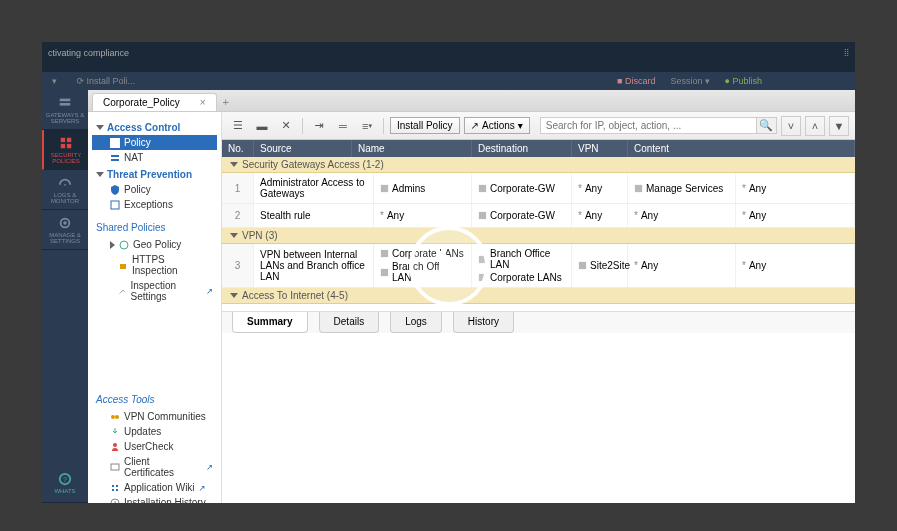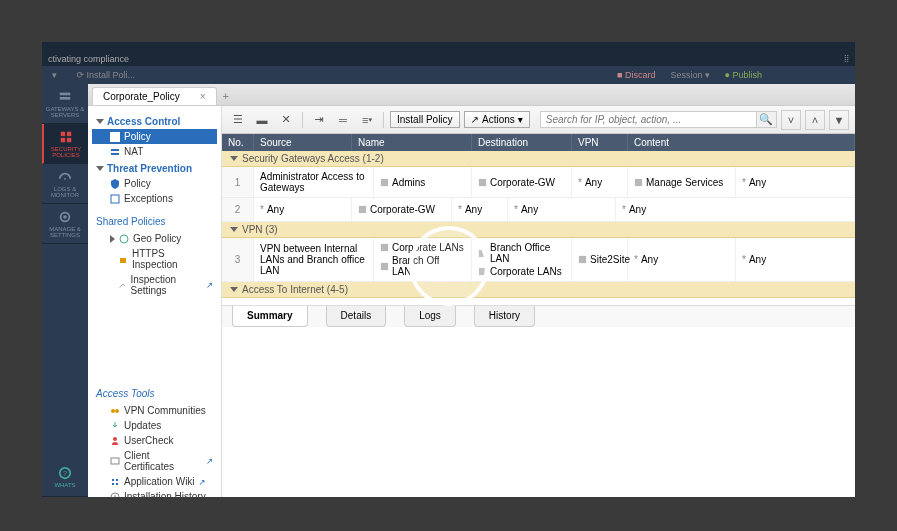--- a/index.html
+++ b/index.html
@@ -1,18 +1,18 @@
 <!DOCTYPE html>
 <html><head>
 <meta charset="utf-8">
 <style>
 * { margin: 0; padding: 0; box-sizing: border-box; }
 body { font-family: Arial, sans-serif; font-size: 11px; background: #3a3a3a; width: 897px; height: 531px; overflow: hidden; }
 .frame { position: absolute; left: 42px; top: 42px; width: 813px; height: 447px; background: #fff; }
-.titlebar { height: 16px; background: #1a2838; color: #aaa; font-size: 9px; padding: 12px 6px; display: flex; justify-content: space-between; }
+.titlebar { height: 30px; background: #1a2838; color: #aaa; font-size: 9px; padding: 6px 6px; display: flex; justify-content: space-between; }
 .topbar { height: 18px; background: #2b3b52; color: #888; font-size: 9px; display: flex; align-items: center; padding: 0 10px; gap: 20px; }
 .topbar-right { margin-left: auto; display: flex; gap: 15px; align-items: center; }
 .brand { color: #c77; font-size: 9px; margin-top: 36px; }
 .main { display: flex; height: calc(100% - 34px); }
 .leftnav { width: 46px; background: #2b3b52; display: flex; flex-direction: column; }
 .leftnav-item { height: 40px; display: flex; flex-direction: column; align-items: center; justify-content: center; color: #7a8a9a; font-size: 6px; text-align: center; cursor: pointer; border-bottom: 1px solid #1a2838; }
 .leftnav-item.active { background: #1a2838; border-left: 2px solid #d44; color: #d44; }
 .leftnav-icon { width: 14px; height: 14px; margin-bottom: 2px; }
 .tabbar { height: 22px; background: linear-gradient(#e8e8e8,#d8d8d8); border-bottom: 1px solid #ccc; display: flex; align-items: flex-end; padding-left: 4px; }
 .tab { background: #fff; border: 1px solid #ccc; border-bottom: none; padding: 3px 10px; font-size: 10px; border-radius: 3px 3px 0 0; display: flex; gap: 20px; align-items: center; }
@@ -26,35 +26,35 @@
 .tree-item.sub { padding-left: 26px; }
 .tree-icon { width: 10px; height: 10px; display: inline-block; }
 .shared-header { color: #2a6ebb; margin: 10px 0 4px 4px; font-size: 10px; }
 .access-header { color: #2a6ebb; font-style: italic; margin: 10px 0 4px 4px; font-size: 10px; }
 .mainpane { flex: 1; display: flex; flex-direction: column; overflow: hidden; }
 .toolbar { height: 28px; background: linear-gradient(#f8f8f8,#ececec); border-bottom: 1px solid #ccc; display: flex; align-items: center; padding: 0 6px; gap: 4px; }
 .tb-btn { width: 20px; height: 20px; border: 1px solid transparent; display: flex; align-items: center; justify-content: center; color: #555; cursor: pointer; font-size: 11px; }
 .tb-sep { width: 1px; height: 16px; background: #ccc; margin: 0 2px; }
 .tb-action { padding: 2px 6px; border: 1px solid #aaa; background: linear-gradient(#fff,#eee); font-size: 10px; cursor: pointer; display: flex; align-items: center; gap: 3px; }
 .search { flex: 1; margin-left: 6px; display: flex; }
-.search input { flex: 1; border: 1px solid #ccc; padding: 2px 5px; font-size: 10px; font-style: italic; color: #999; }
+.search input { flex: 1; border: 1px solid #ccc; padding: 2px 5px; font-size: 10px; color: #999; }
 .search-btn { width: 20px; border: 1px solid #ccc; border-left: none; background: #f0f0f0; display: flex; align-items: center; justify-content: center; }
 .grid { flex: 1; overflow: auto; background: #fff; }
 .grid-header { background: #4a5a70; color: #fff; display: flex; font-size: 10px; position: sticky; top: 0; }
 .gh { padding: 3px 6px; border-right: 1px solid #5a6a80; }
 .gh-no { width: 32px; } .gh-name { width: 120px; } .gh-source { width: 98px; } .gh-dest { width: 100px; } .gh-vpn { width: 56px; } .gh-svc { width: 108px; } .gh-content { width: 48px; flex:1; }
 .section-row { background: #f5e7b8; padding: 2px 8px; font-size: 10px; color: #555; border-bottom: 1px solid #e0d090; display: flex; align-items: center; gap: 4px; }
 .grid-row { display: flex; border-bottom: 1px solid #eee; font-size: 10px; min-height: 24px; }
 .gc { padding: 4px 6px; border-right: 1px solid #f0f0f0; display: flex; flex-direction: column; gap: 2px; justify-content: center; }
 .gc-no { width: 32px; text-align: center; color: #888; background: #f8f8f8; }
 .gc-name { width: 120px; } .gc-source { width: 98px; } .gc-dest { width: 100px; } .gc-vpn { width: 56px; } .gc-svc { width: 108px; } .gc-content { width: 48px; flex:1; }
 .cell-item { display: flex; align-items: center; gap: 3px; }
 .cell-icon { width: 9px; height: 9px; flex-shrink: 0; }
 .bottom-tabs { height: 22px; background: #f8f8f8; border-top: 1px solid #ddd; display: flex; padding-left: 10px; }
-.btab { padding: 4px 14px; border: 1px solid #ccc; border-top: none; font-size: 10px; background: #f0f0f0; cursor: pointer; border-radius: 0 0 4px 4px; margin-right: 18px; }
+.btab { padding: 4px 14px; border: 1px solid #ccc; border-top: none; font-size: 10px; background: #f0f0f0; cursor: pointer; border-radius: 0 0 4px 4px; margin-right: 11px; }
 .btab.active { background: #fff; font-weight: bold; }
 .detail-pane { flex: 1; background: #fff; }
 .play-overlay { position: absolute; left: 50%; top: 50%; transform: translate(-50%,-50%); width: 80px; height: 80px; border: 4px solid #fff; border-radius: 50%; display: flex; align-items: center; justify-content: center; pointer-events: none; background: rgba(255,255,255,0.15); }
 .play-triangle { width: 0; height: 0; border-left: 26px solid #fff; border-top: 16px solid transparent; border-bottom: 16px solid transparent; margin-left: 6px; }
 .tri { display:inline-block; width:0; height:0; border-left:4px solid transparent; border-right:4px solid transparent; border-top:5px solid #666; }
 .tri-r { border-top:4px solid transparent; border-bottom:4px solid transparent; border-left:5px solid #666; border-right:none; }
 </style>
 </head>
 <body>
 
@@ -277,20 +277,21 @@
                     <div class="cell-item"><svg class="cell-icon" viewBox="0 0 10 10">
                         <rect x="1" y="1" width="8" height="8" fill="#888" opacity="0.6"></rect>
                       </svg> Manage Services</div>
                   </div>
                   <div class="gc gc-content">
                     <div class="cell-item"><span style="color:#888">*</span> Any</div>
                   </div>
                 </div>
                 <div class="grid-row">
                   <div class="gc gc-no">2</div>
+                  <div class="gc gc-name">Stealth rule</div>
                   <div class="gc gc-source">
                     <div class="cell-item"><span style="color:#888">*</span> Any</div>
                   </div>
                   <div class="gc gc-dest">
                     <div class="cell-item"><svg class="cell-icon" viewBox="0 0 10 10">
                         <rect x="1" y="1" width="8" height="8" fill="#888" opacity="0.6"></rect>
                       </svg> Corporate-GW</div>
                   </div>
                   <div class="gc gc-vpn">
                     <div class="cell-item"><span style="color:#888">*</span> Any</div>

